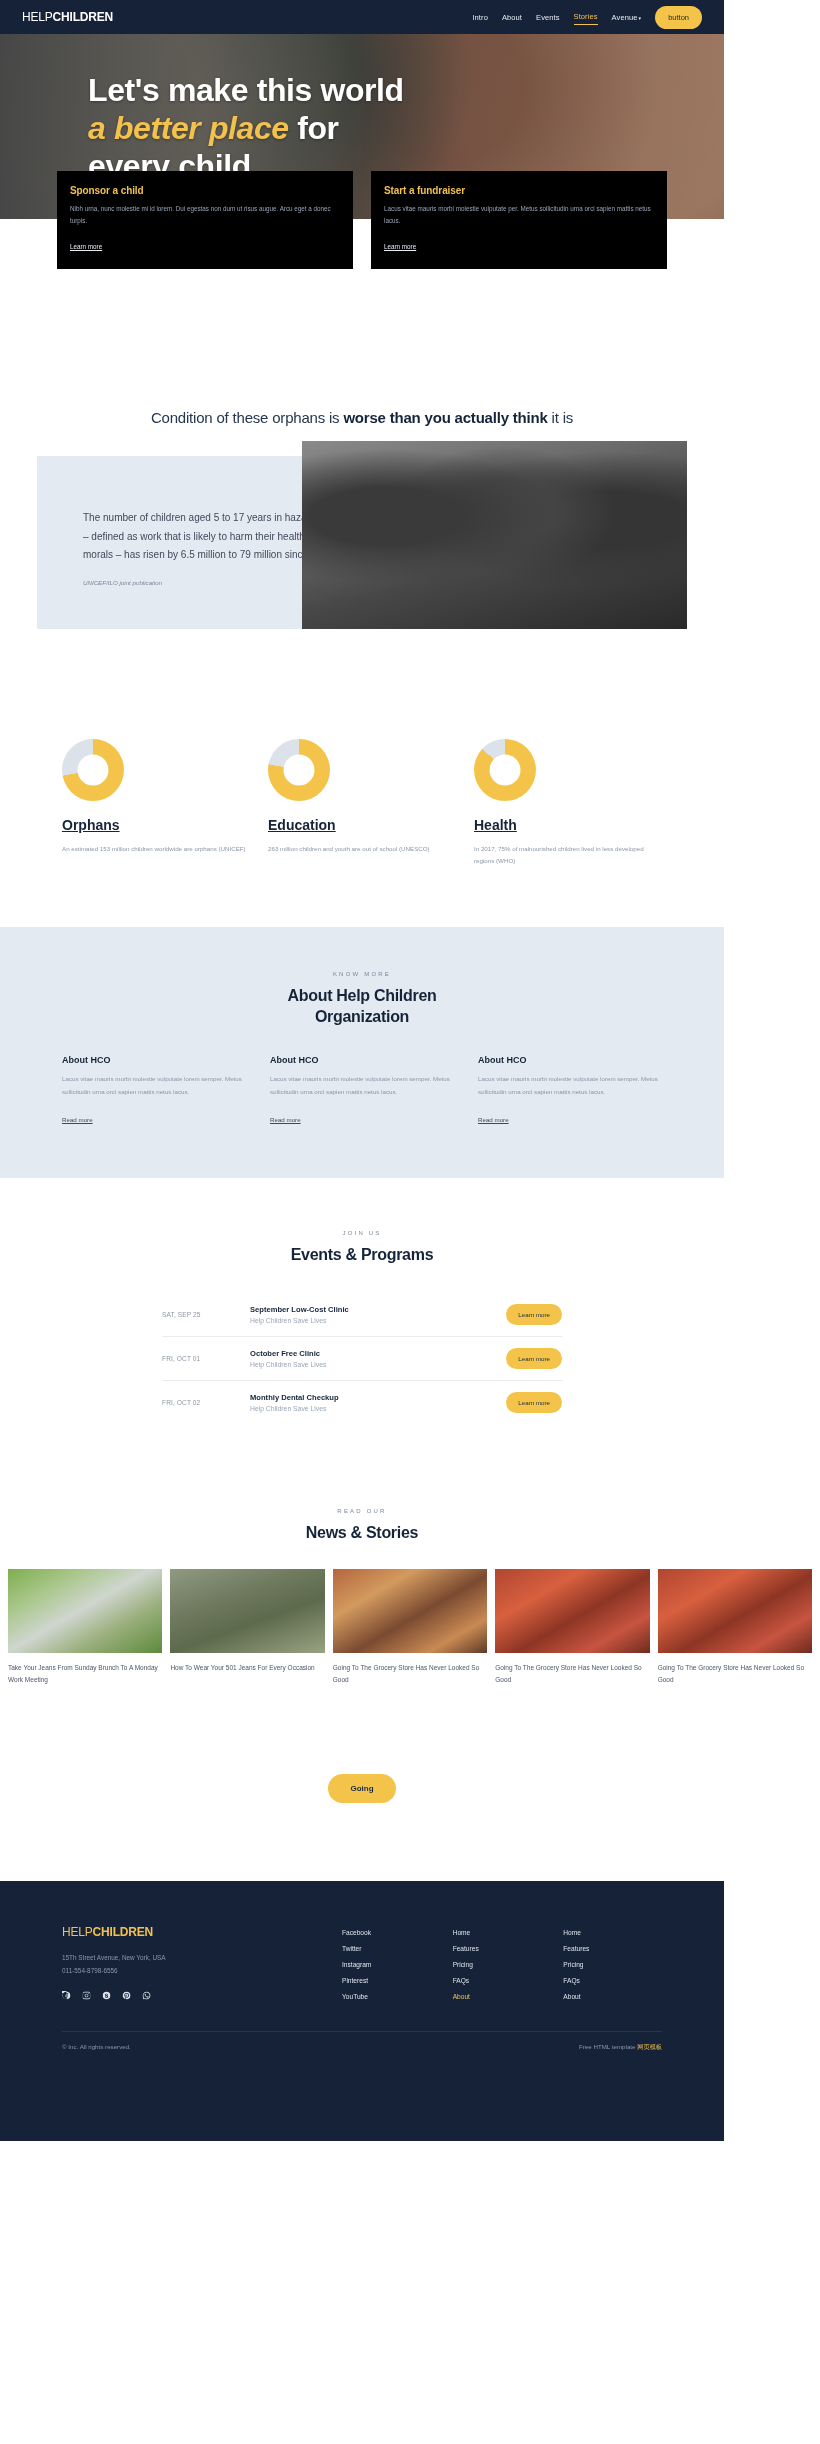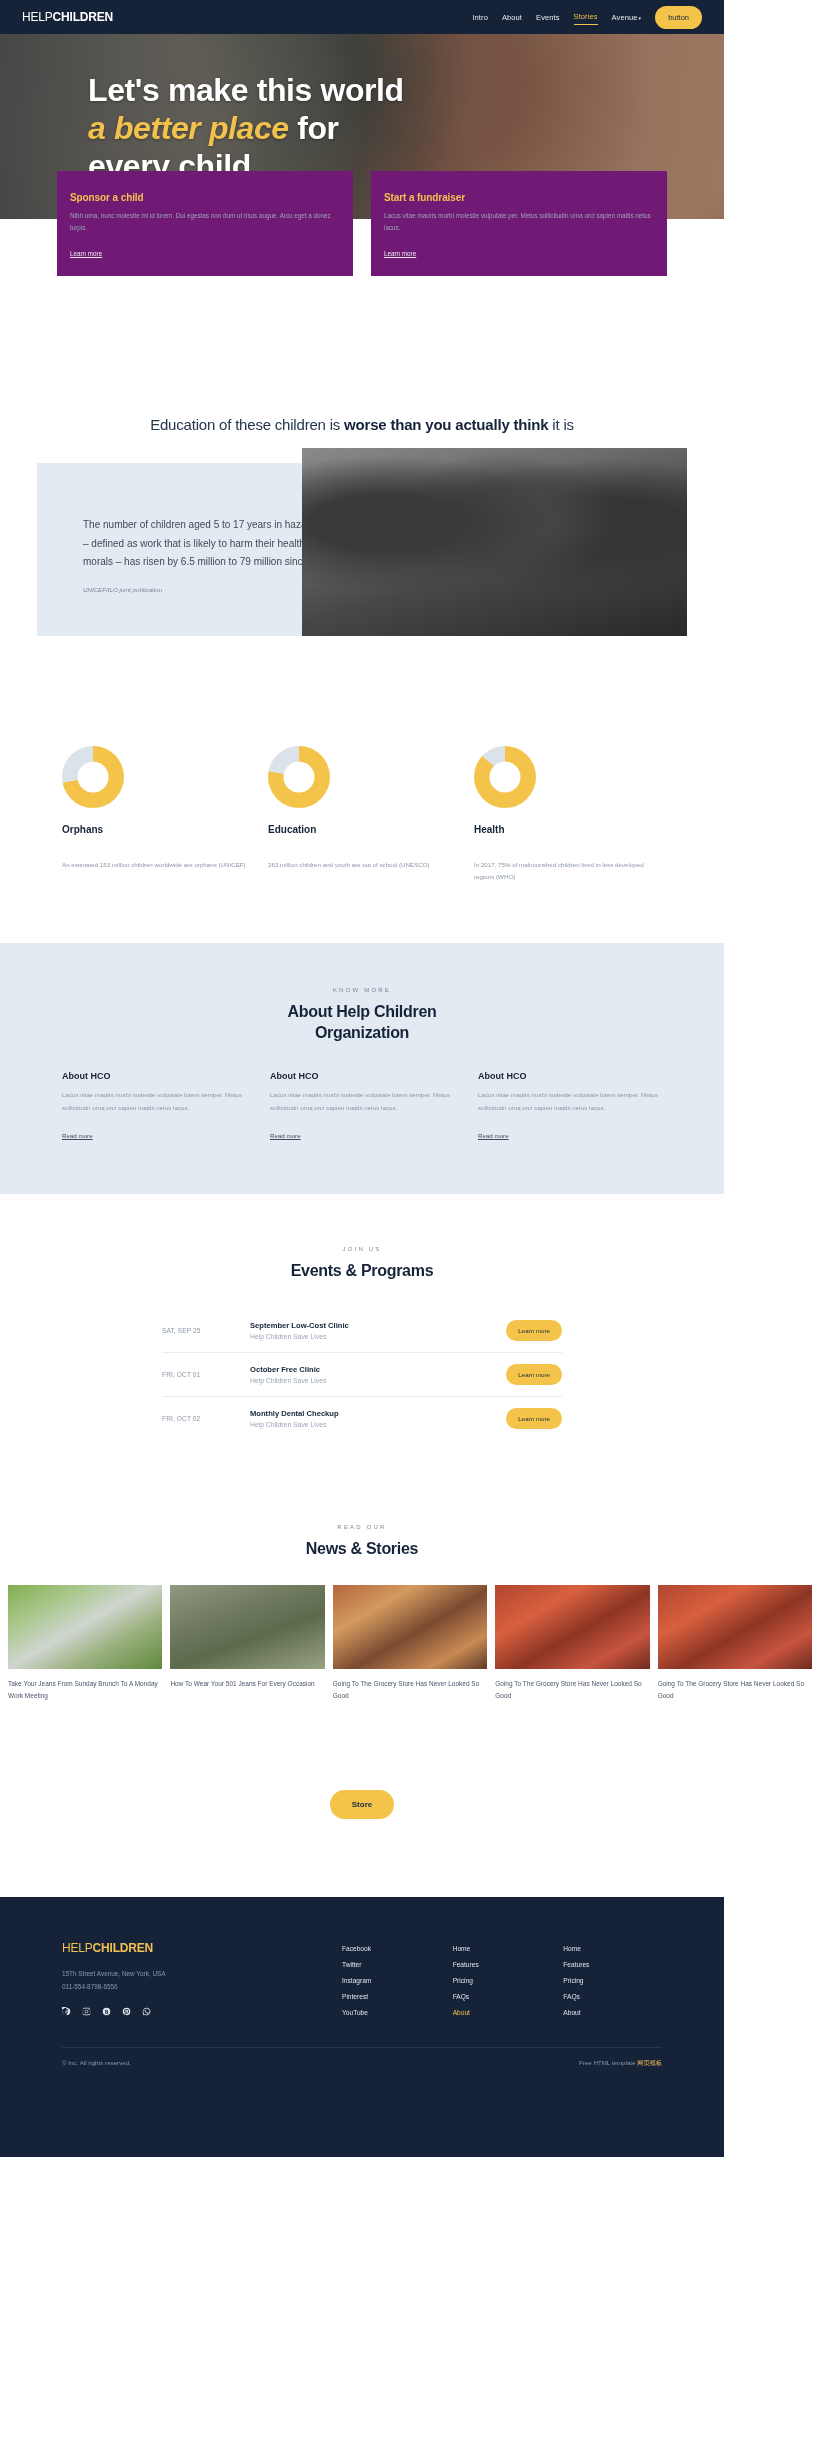--- a/index.html
+++ b/index.html
@@ -66,21 +66,21 @@
   .hero-title .accent { color:#f2c14e; font-style: italic; }
 
   
   .cards-strip {
     position: relative; z-index: 10;
     margin-top: -48px;
     display: flex; gap: 18px;
     width: 610px; margin-left: auto; margin-right: auto;
   }
   .card {
-    flex: 1; background: #701a75; padding: 21px 13px 16px 13px;
+    flex: 1; background: #000000; padding: 14px 13px 16px 13px;
     min-height: 80px;
   }
   .card h3 { color:#f2c14e; font-size: 10px; font-weight: 700; margin-bottom: 7px; letter-spacing:-.1px;}
   .card p { color:#9aa6b6; font-size: 6.3px; line-height: 1.85; margin-bottom: 9px; }
   .card a { color:#e9edf3; font-size: 6.3px; text-decoration: underline; }
 
   .white-gap { height: 120px; background:#fff; }
 
   
   .sec-cond { padding-top: 18px; }
@@ -110,21 +110,21 @@
 
   
   .sec-stats { padding: 110px 0 60px 0; }
   .stats-row { display:flex; width: 600px; margin: 0 auto; gap: 18px; }
   .stat { flex: 1; }
   .donut { width: 62px; height: 62px; border-radius: 50%; position: relative; }
   .donut::after {
     content:""; position:absolute; left:50%; top:50%; transform: translate(-50%,-50%);
     width: 31px; height: 31px; border-radius:50%; background:#fff;
   }
-  .stat h4 { font-size: 10px; font-weight: 700; margin: 16px 0 24px 0; color:#16243a; }
+  .stat h4 { font-size: 14px; font-weight: 700; margin: 16px 0 10px 0; color:#16243a;text-decoration:underline; }
   .stat p { font-size: 6.2px; line-height: 1.95; color:#8b96a6; }
 
   
   .sec-about { background:#e4eaf1; padding: 44px 0 52px 0; }
   .eyebrow {
     text-align:center; font-size: 6px; letter-spacing: 2.2px; color:#7b8799;
     font-weight: 500; margin-bottom: 8px;
   }
   .sec-h2 { text-align:center; font-size: 16px; font-weight:700; line-height: 1.32; color:#16243a; letter-spacing:-.3px;}
   .about-row { display:flex; gap: 24px; width: 600px; margin: 28px auto 0 auto; }
@@ -233,21 +233,21 @@
       <h3>Start a fundraiser</h3>
       <p>Lacus vitae mauris morbi molestie vulputate per. Metus sollicitudin urna orci sapien mattis netus lacus.</p>
       <a href="#">Learn more</a>
     </div>
   </div>
 
   <div class="white-gap"></div>
 
   <div class="sec-cond">
     <div class="cond-title">
-      <span>Education of these children is </span><b>worse than you actually think</b><span> it is</span>
+      <span>Condition of these orphans is </span><b>worse than you actually think</b><span> it is</span>
     </div>
     <div class="cond-row">
       <div class="cond-quote">
         <p>The number of children aged 5 to 17 years in hazardous work – defined as work that is likely to harm their health, safety or morals – has risen by 6.5 million to 79 million since 2016.</p>
         <div class="cond-src">UNICEF/ILO joint publication</div>
       </div>
       <div class="cond-photo"></div>
     </div>
   </div>
 
@@ -348,21 +348,21 @@
         <div class="news-title">Going To The Grocery Store Has Never Looked So Good</div>
       </div>
       <div class="news-card">
         <div class="news-img n5"></div>
         <div class="news-title">Going To The Grocery Store Has Never Looked So Good</div>
       </div>
     </div>
   </div>
 
   <div class="donate-wrap">
-    <button class="donate-btn">Store</button>
+    <button class="donate-btn">Going</button>
   </div>
 
   <div class="footer">
     <div class="footer-inner">
       <div class="f-brand">
         <div class="f-logo"><span class="l1">HELP</span><span>CHILDREN</span></div>
         <div class="f-addr">
           <div>15Th Street Avenue, New York, USA</div>
           <div>011-554-8798-6556</div>
         </div>

